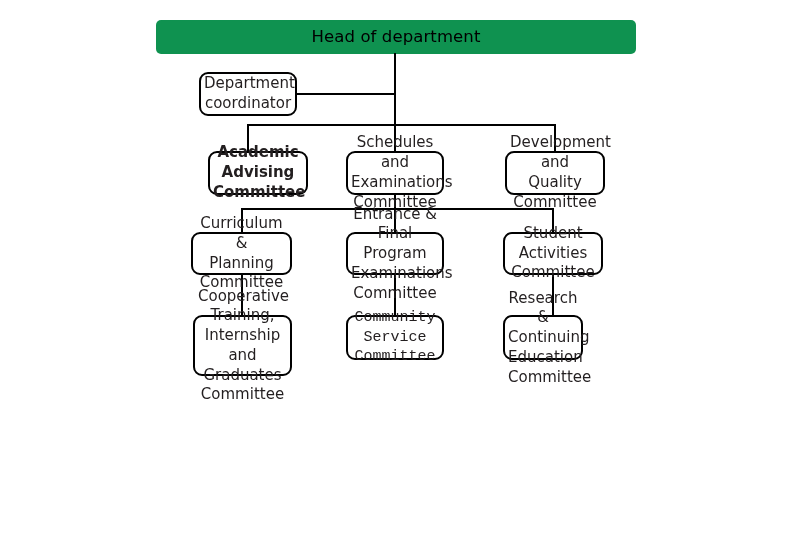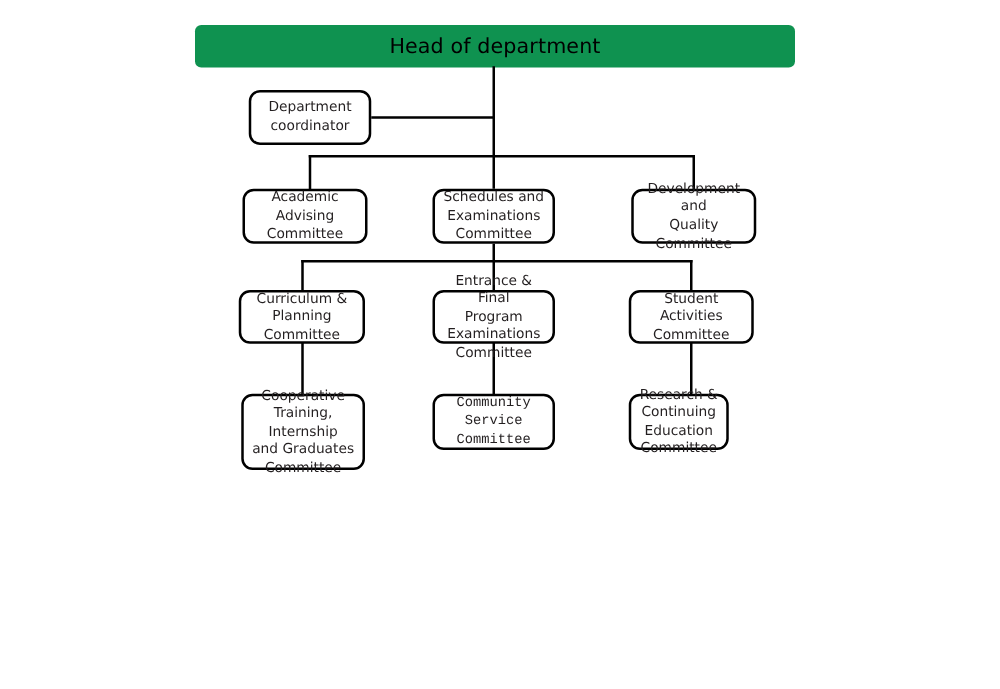--- a/index.html
+++ b/index.html
@@ -46,21 +46,21 @@
     border: 2px solid #000000;
     border-radius: 9px;
     box-sizing: border-box;
     display: flex;
     align-items: center;
     justify-content: center;
     z-index: 3;
   }
   .node-box .node-text {
     color: #231f20;
-    font-size: 11px;
+    font-size: 15px;
     line-height: 1.32;
     text-align: center;
     white-space: pre-line;
     width: 100%;
     padding: 0 3px;
     box-sizing: border-box;
   }
   
   .node-box.overflow .node-text {
     position: absolute;
@@ -102,21 +102,21 @@
 
   <div class="node-root">
     <span class="node-text">Head of department</span>
   </div>
 
   <div class="node-box" style="left:199px; top:72px; width:98px; height:44px;">
     <span class="node-text">Department
 coordinator</span>
   </div>
 
-  <div class="node-box" style="left:194px; top:151px; width:100px; height:44px;">
+  <div class="node-box" style="left:208px; top:151px; width:100px; height:44px;font-weight:bold;">
     <span class="node-text">Academic Advising
 Committee</span>
   </div>
   <div class="node-box" style="left:346px; top:151px; width:98px; height:44px;align-items:center;">
     <span class="node-text">Schedules and
 Examinations
 Committee</span>
   </div>
   <div class="node-box" style="left:505px; top:151px; width:100px; height:44px;">
     <span class="node-text">Development and

